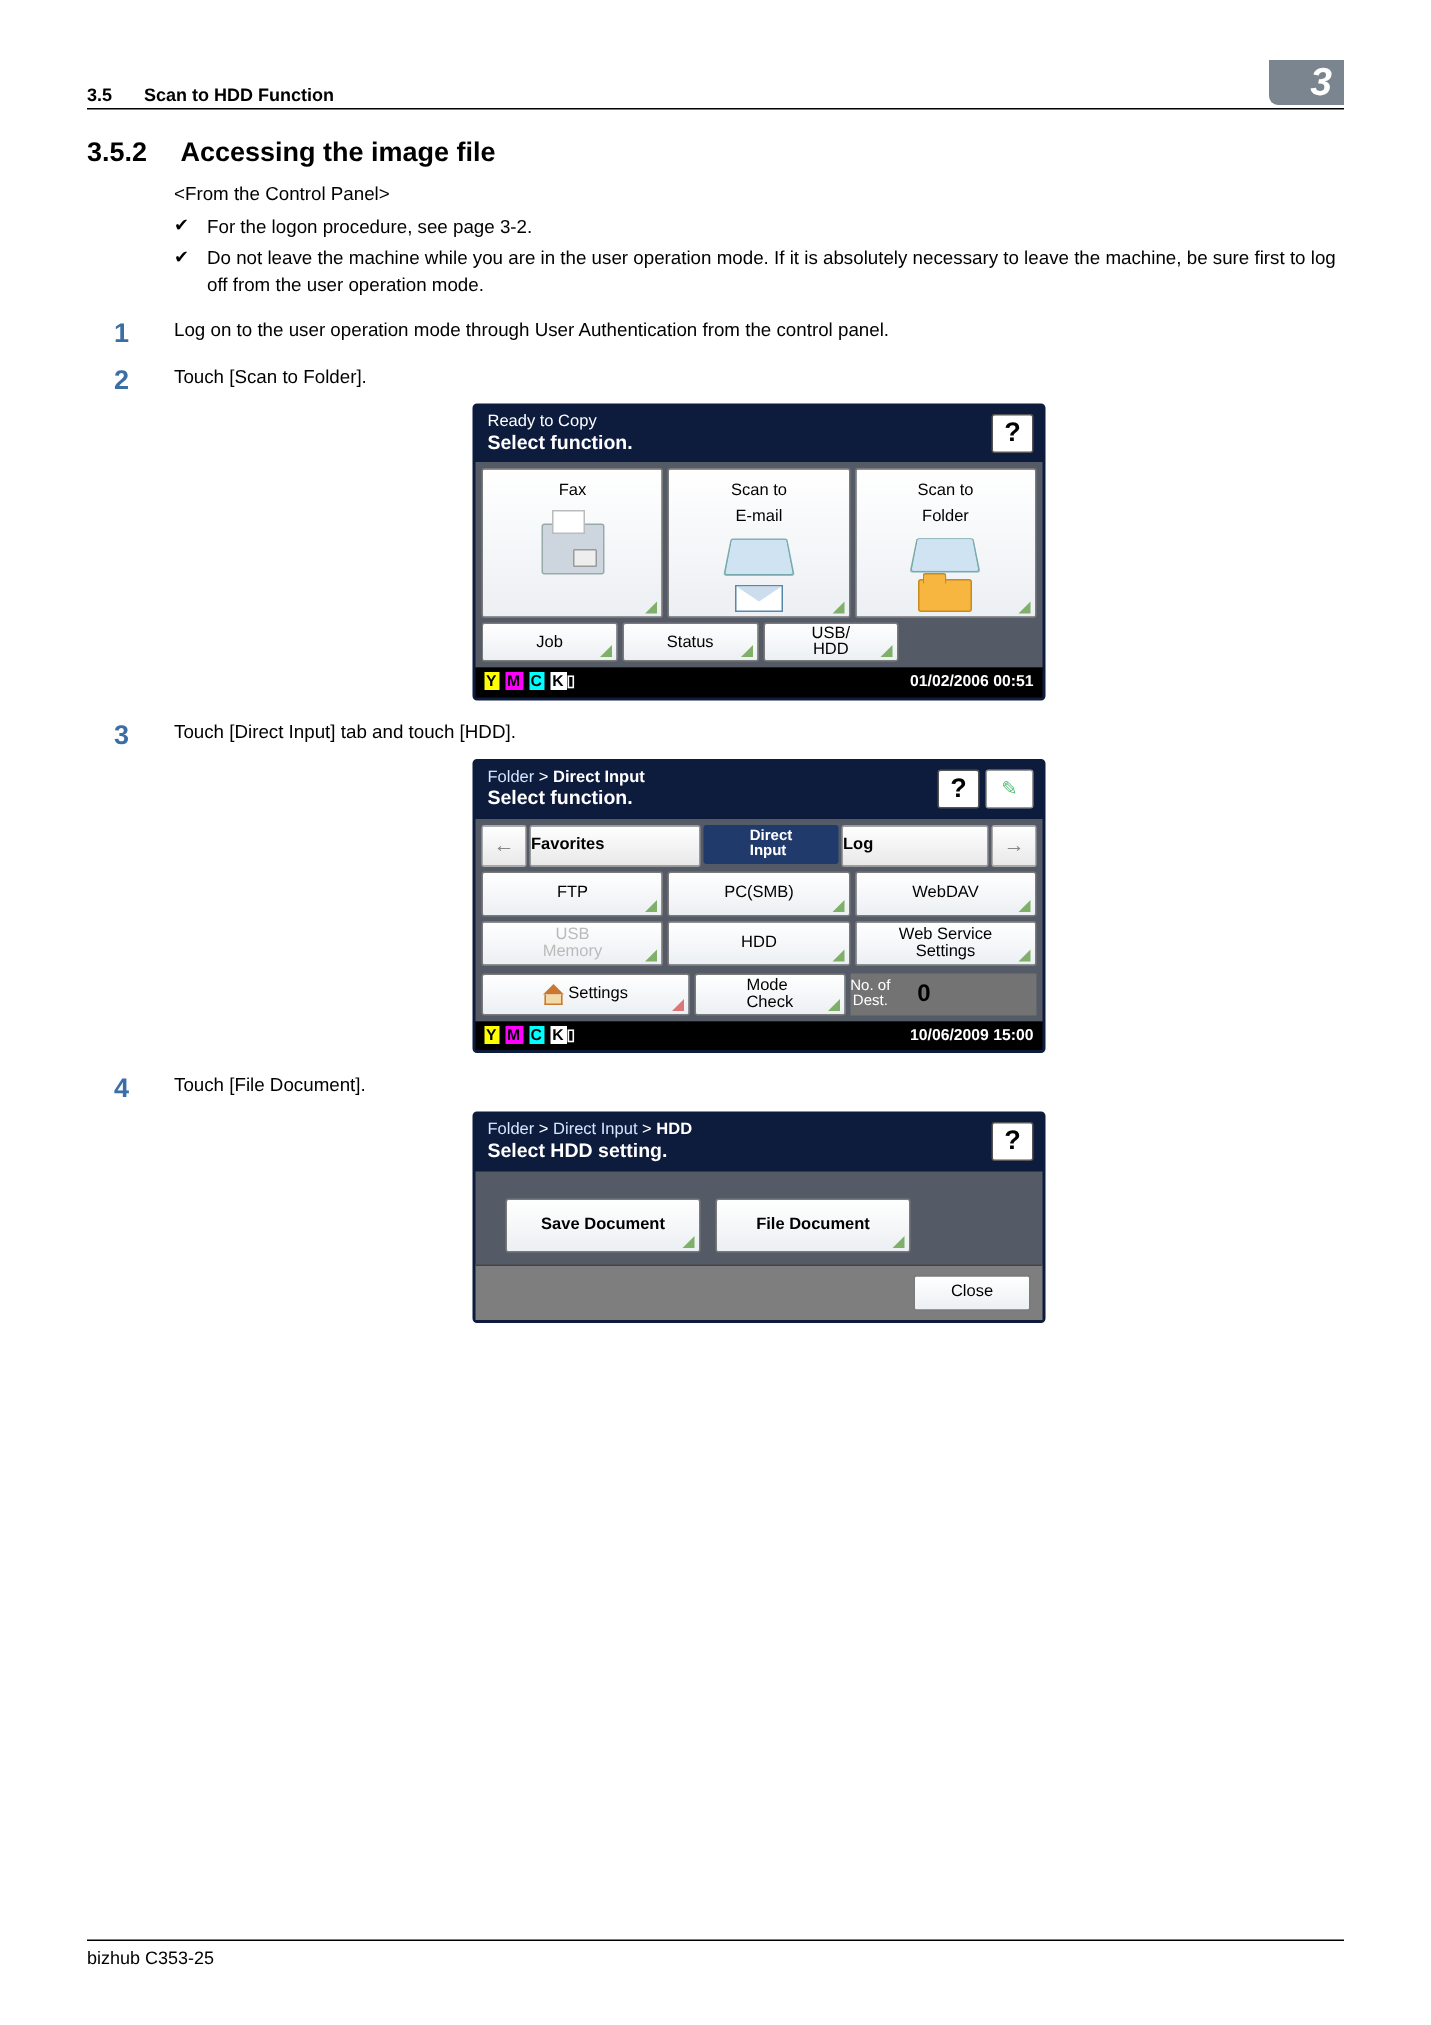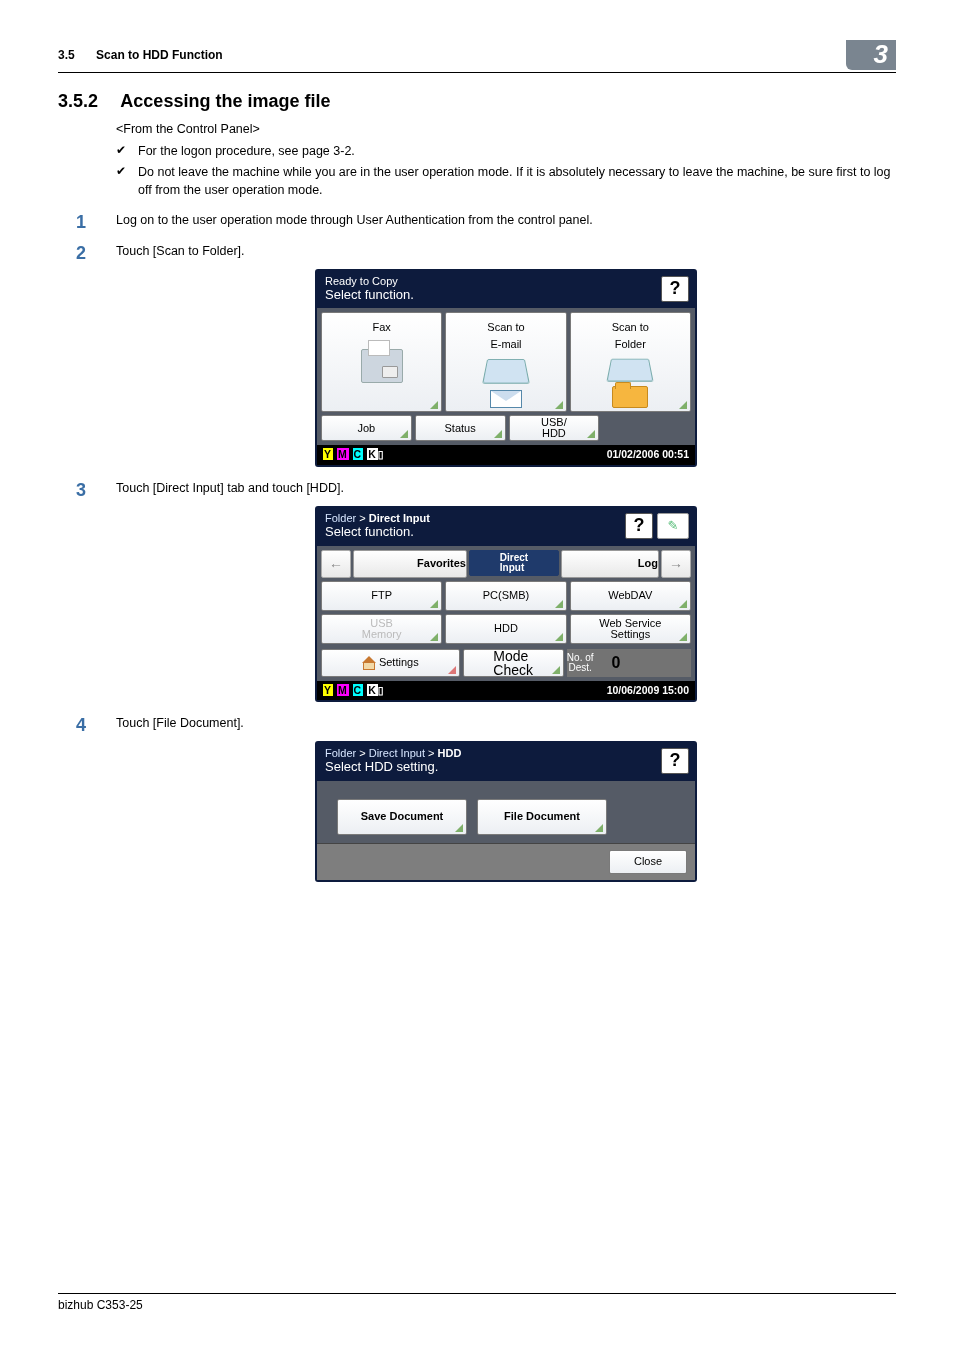--- a/index.html
+++ b/index.html
@@ -1,37 +1,37 @@
 <!DOCTYPE html>
 <html><head>
 <meta charset="utf-8">
 <style>
   html,body{margin:0;padding:0;background:#fff;font-family:Arial,Helvetica,sans-serif;color:#000}
   .page{width:954px;min-height:1350px;margin:0 auto;position:relative;box-sizing:border-box;padding:40px 58px 40px 58px}
-  .top-bar{display:flex;align-items:center;border-bottom:1px solid #000;padding-bottom:2px;margin-bottom:18px}
+  .top-bar{display:flex;align-items:flex-end;border-bottom:1px solid #000;padding-bottom:2px;margin-bottom:18px}
   .top-left{font-size:12px;font-weight:bold}
   .top-sect{display:inline-block;margin-right:18px}
   .top-badge{margin-left:auto;background:#7a8590;color:#fff;font-size:26px;font-weight:bold;font-style:italic;width:42px;height:28px;display:flex;align-items:center;justify-content:flex-end;padding:0 8px 2px 0;border-radius:0 0 0 6px}
   .h2{font-size:18px;font-weight:bold;margin:8px 0 10px 0}
   .sec-num{display:inline-block;width:58px}
   .indent{margin-left:58px}
   .sub{font-size:12.5px;margin:4px 0}
   .bullets{margin:6px 0 10px 0;padding:0}
   .bullets li{list-style:none;font-size:12.5px;line-height:1.45;margin:3px 0;position:relative;padding-left:22px}
   .bullets li:before{content:"✔";position:absolute;left:0;top:0;font-size:12px}
   ol.steps{margin:0;padding:0;list-style:none}
   ol.steps>li{position:relative;padding-left:58px;margin:12px 0 10px 0;font-size:12.5px;line-height:1.5}
   ol.steps>li .num{position:absolute;left:18px;top:-2px;font-size:18px;font-weight:bold;color:#3a6ea5}
   .fig{display:flex;justify-content:center;margin:8px 0 10px 0}
   
   .panel{background:#0d1b3d;border:2px solid #0d1b3d;border-radius:3px;width:378px;font-size:11px;color:#fff}
   .panel-hd{display:flex;align-items:center;padding:4px 6px 6px 8px;background:#0d1b3d}
   .panel-hd .title-lines{flex:1;line-height:1.15}
   .panel-hd .ln1{font-size:11px}
-  .panel-hd .ln2{font-size:13px;font-weight:normal}
+  .panel-hd .ln2{font-size:13px;font-weight:bold}
   .help-btn{width:26px;height:24px;background:#fff;border:1px solid #555;color:#000;font-size:18px;font-weight:bold;display:flex;align-items:center;justify-content:center;border-radius:2px;margin-left:4px}
   .extra-btn{width:30px;height:24px;background:#fff;border:1px solid #999;border-radius:2px;margin-left:4px;display:flex;align-items:center;justify-content:center;color:#5b7;font-size:13px}
   .panel-body{background:#555b66;padding:4px;display:flex;flex-direction:column;gap:3px}
   .btn{background:linear-gradient(#fff,#eceff3);border:1px solid #7a7a7a;border-radius:2px;color:#000;display:flex;align-items:center;justify-content:center;position:relative;font-size:11px;height:30px;box-sizing:border-box}
   .btn .notch{position:absolute;right:3px;bottom:2px;width:0;height:0;border-left:8px solid transparent;border-bottom:8px solid #7fb06a}
   .btn.tall{height:100px;flex-direction:column;justify-content:flex-start;padding-top:6px;gap:4px}
   .btn.tab-active{background:#1f3a6b;color:#fff;border-color:#1f3a6b}
   .btn.thin{height:26px}
   .btn.dis{color:#bbb}
   .row4{display:flex;gap:3px}
@@ -51,21 +51,21 @@
   .scan-ic{width:40px;height:28px;background:#d0e3f2;border:1px solid #7aa;border-radius:2px;transform:perspective(60px) rotateX(30deg)}
   .mail-ic{width:30px;height:18px;background:#fff;border:1px solid #58a;position:relative;margin-top:6px}
   .mail-ic:before{content:"";position:absolute;left:0;top:0;border-left:15px solid transparent;border-right:15px solid transparent;border-top:10px solid #cde}
   .fold-ic{width:34px;height:24px;background:#f6b63f;border:1px solid #c78a1e;border-radius:2px;position:relative;margin-top:4px}
   .fold-ic:before{content:"";position:absolute;left:2px;top:-5px;width:14px;height:6px;background:#f6b63f;border:1px solid #c78a1e;border-bottom:none;border-radius:2px 2px 0 0}
   .copy-ic{width:40px;height:32px;background:#eef;border:1px solid #aab;border-radius:1px;position:relative}
   .copy-ic:after{content:"";position:absolute;left:8px;bottom:4px;width:20px;height:12px;background:#8c6;border:1px solid #5a3}
   .copy-ic .sheet{position:absolute;left:4px;top:-4px;width:32px;height:4px;background:#bbb}
   .arrow-cell{width:28px;height:26px;background:linear-gradient(#fff,#e8e8e8);border:1px solid #aaa;border-radius:2px;display:flex;align-items:center;justify-content:center;font-size:14px;color:#888}
   .tabs-row{display:flex;gap:2px}
-  .tabs-row .tab{flex:1;height:26px;background:linear-gradient(#fff,#e8e8e8);border:1px solid #999;border-radius:2px;display:flex;align-items:center;justify-content:flex-end;color:#000;font-size:11px;font-weight:bold}
+  .tabs-row .tab{flex:1;height:26px;background:linear-gradient(#fff,#e8e8e8);border:1px solid #999;border-radius:2px;display:flex;align-items:center;justify-content:flex-start;color:#000;font-size:11px;font-weight:bold}
   .set-row{display:flex;gap:3px;align-items:stretch;margin-top:2px}
   .set-row .btn{flex:1;height:28px}
   .set-row .dest{flex:1;display:flex;align-items:center;background:#737373;color:#fff;font-size:10px}
   .home-ic{width:14px;height:14px;display:inline-block;margin-right:3px}
   .home-ic:before{content:"";display:block;width:0;height:0;border-left:7px solid transparent;border-right:7px solid transparent;border-bottom:7px solid #c87830}
   .home-ic:after{content:"";display:block;width:10px;height:6px;background:#f2d9a8;margin:0 auto;border:1px solid #c87830;border-top:none}
   
   .hdd-body{background:#555b66;padding:18px 8px 8px 8px;display:flex;flex-direction:row;gap:12px}
   .hdd-row{display:flex;gap:10px;justify-content:center}
   .hdd-row .btn{width:130px;height:36px;font-weight:bold}
@@ -234,21 +234,21 @@
 Settings</span>
                   <span class="notch"></span>
                 </div>
           </div>
           <div class="set-row">
             <div class="btn" style="flex:1.1">
                   <span class="home-ic"></span>
                   <span>Settings</span>
                   <span class="notch" style="border-bottom-color:#d77"></span>
                 </div>
-            <div class="btn" style="flex:0.8;white-space:pre-line;line-height:1;font-size:14px"><span>Mode
+            <div class="btn" style="flex:0.8;white-space:pre-line;line-height:1;font-size:11px"><span>Mode
 Check</span><span class="notch"></span></div>
             <div class="dest">
               <span style="white-space:pre-line;line-height:1;text-align:center">No. of
 Dest.</span>
               <span style="font-size:16px;font-weight:bold;margin-left:18px;color:#000">0</span>
             </div>
           </div>
         </div>
         <div class="panel-ft">
           <span class="ymck"><span class="y">Y</span> <span class="m">M</span> <span class="c">C</span> <span class="k">K</span><span style="color:#fff">▯</span></span>

